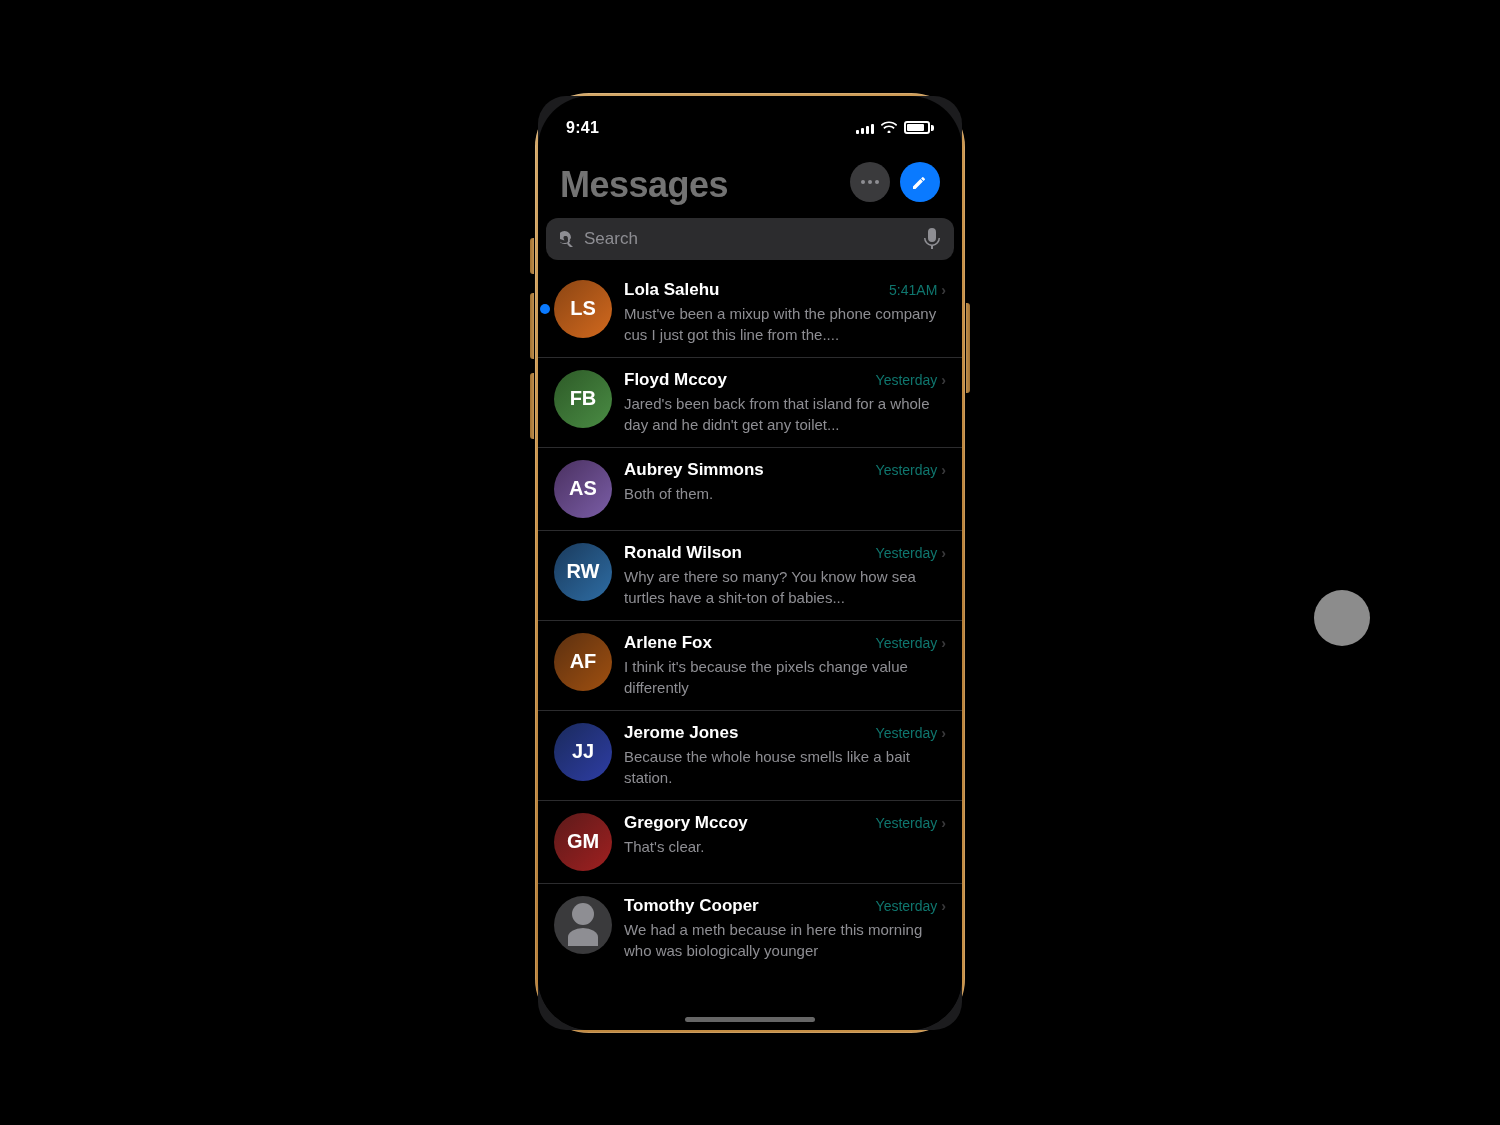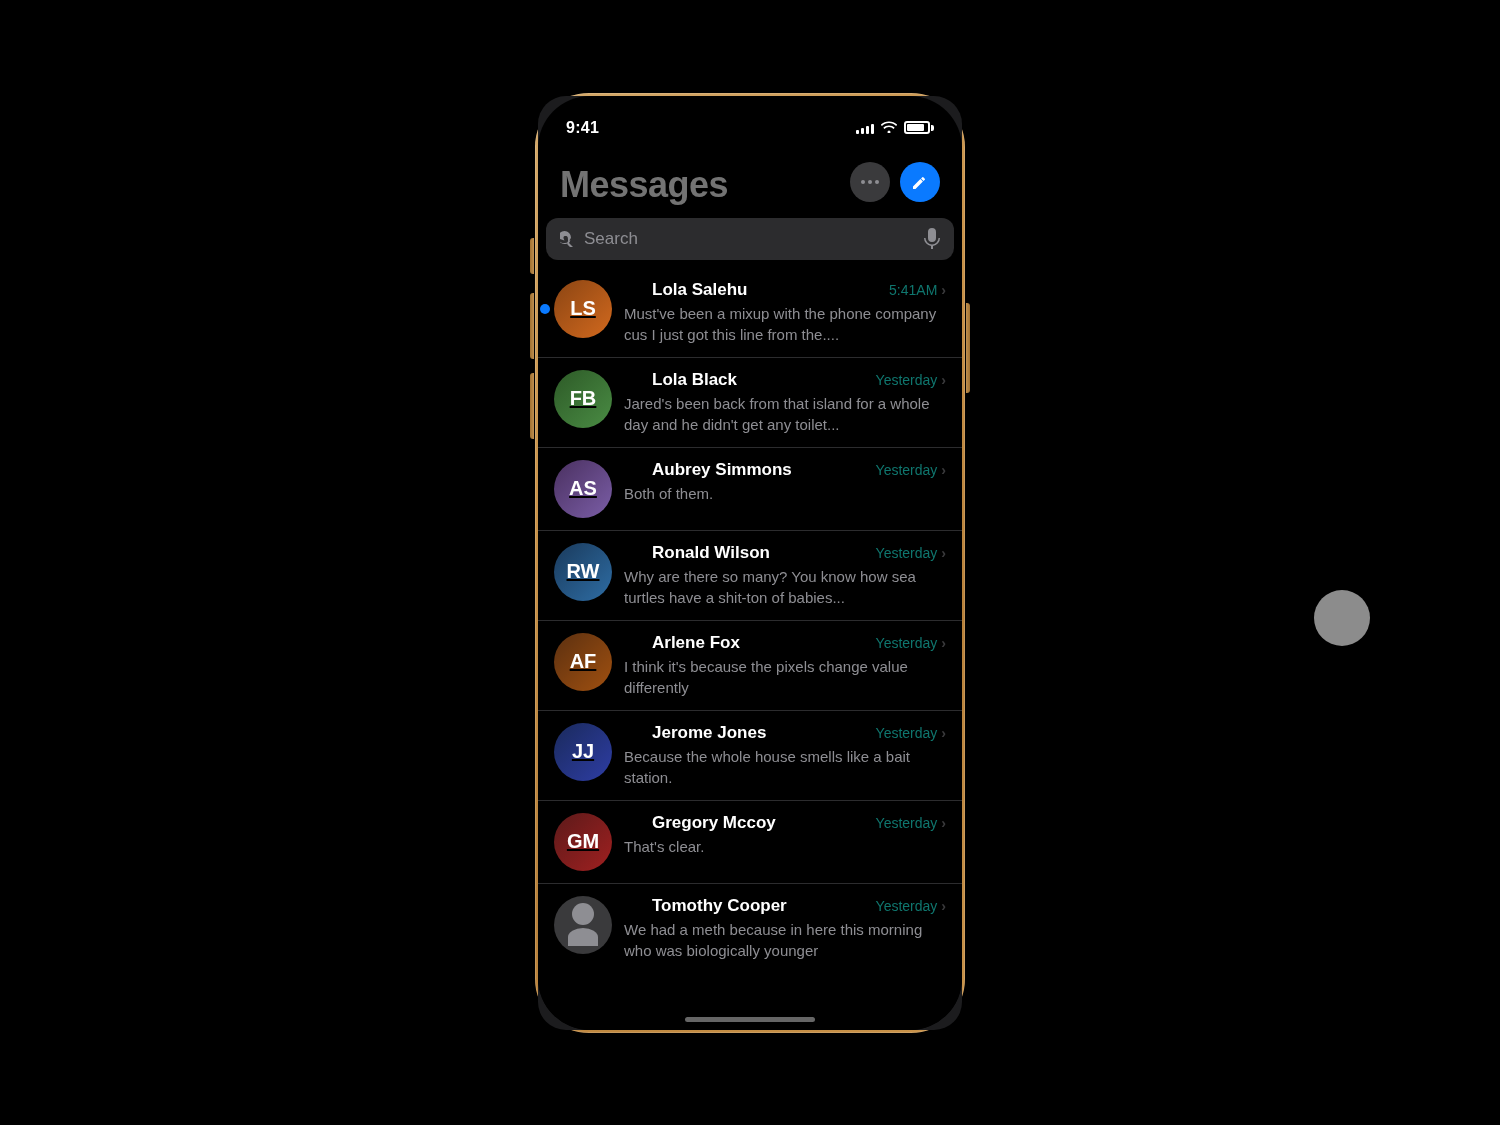--- a/index.html
+++ b/index.html
@@ -285,21 +285,20 @@
     .conv-item:last-child {
       border-bottom: none;
     }
 
     .avatar-wrap {
       position: relative;
       width: 58px;
       height: 58px;
       flex-shrink: 0;
       margin-right: 12px;
-      text-decoration: underline;
     }
 
     .avatar {
       width: 58px;
       height: 58px;
       border-radius: 50%;
       overflow: hidden;
       background: #3a3a3c;
       display: flex;
       align-items: center;
@@ -323,21 +322,20 @@
     .conv-body {
       flex: 1;
       min-width: 0;
     }
 
     .conv-header-row {
       display: flex;
       justify-content: flex-start;
       align-items: center;
       margin-bottom: 3px;
-      margin-left: 28px;
     }
 
     .conv-name {
       color: #fff;
       font-size: 17px;
       font-weight: 600;
       flex: 1;
       min-width: 0;
       overflow: hidden;
       text-overflow: ellipsis;
@@ -517,21 +515,21 @@
     </div>
               <div class="conv-item">
       <div class="avatar-wrap">
 
         <div class="avatar avatar-floyd">
           <span style="color:#fff;font-size:20px;font-weight:600;">FB</span>
         </div>
       </div>
       <div class="conv-body">
         <div class="conv-header-row">
-          <span class="conv-name">Lola Black</span>
+          <span class="conv-name">Floyd Mccoy</span>
           <div class="conv-time-wrap">
             <span class="conv-time">Yesterday</span>
             <span class="chevron">›</span>
           </div>
         </div>
         <div class="conv-preview">Jared's been back from that island for a whole day and he didn't get any toilet...</div>
       </div>
     </div>
               <div class="conv-item">
       <div class="avatar-wrap">

